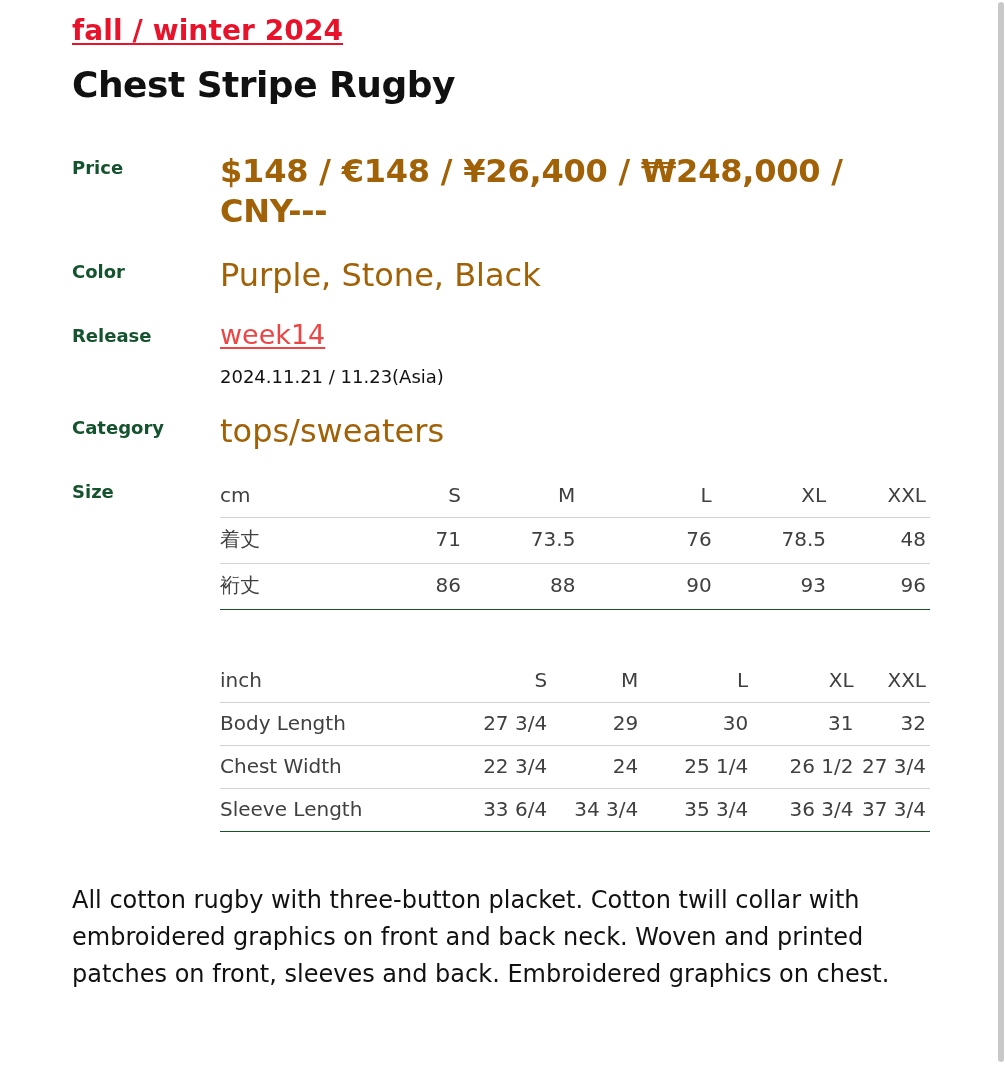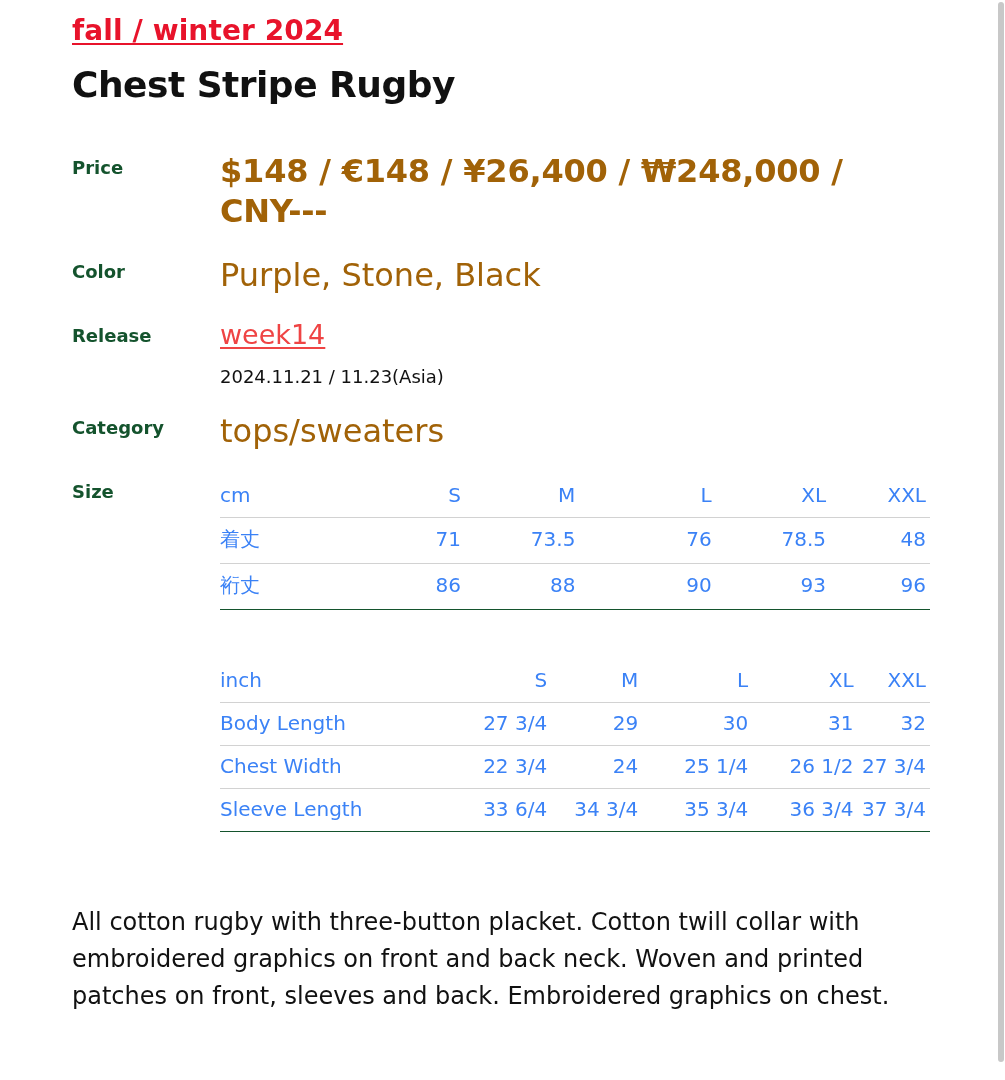--- a/index.html
+++ b/index.html
@@ -87,21 +87,21 @@
   table.size-table {
     border-collapse: collapse;
     width: 710px;
     font-size: 20px;
   }
   table.size-table td, table.size-table th {
     border-bottom: 1px solid #d2d2d2;
     padding: 8px 4px 10px 0;
     font-weight: normal;
     text-align: right;
-    color: #3b82f6;
+    color: #404040;
   }
   table.size-table th.unit, table.size-table td.rowlabel {
     text-align: left;
     padding-left: 0;
   }
   table.size-table thead th {
     border-bottom: 1px solid #d2d2d2;
   }
   table.size-table tr:last-child td {
     border-bottom: 1px solid #14532d;
@@ -117,21 +117,21 @@
   .cm-table th.c5 { width: 100px; }
 
   .inch-table th.unit { width: 200px; }
   .inch-table th.c1 { width: 135px; }
   .inch-table th.c2 { width: 90px; }
   .inch-table th.c3 { width: 110px; }
   .inch-table th.c4 { width: 105px; }
   .inch-table th.c5 { width: 70px; }
 
   .desc {
-    margin: 72px 72px 0 72px;
+    margin: 50px 72px 0 72px;
     font-size: 24px;
     line-height: 1.55;
     color: #111;
     max-width: 830px;
   }
   .scrollbar {
     position: absolute;
     top: 0;
     right: 0;
     width: 8px;

